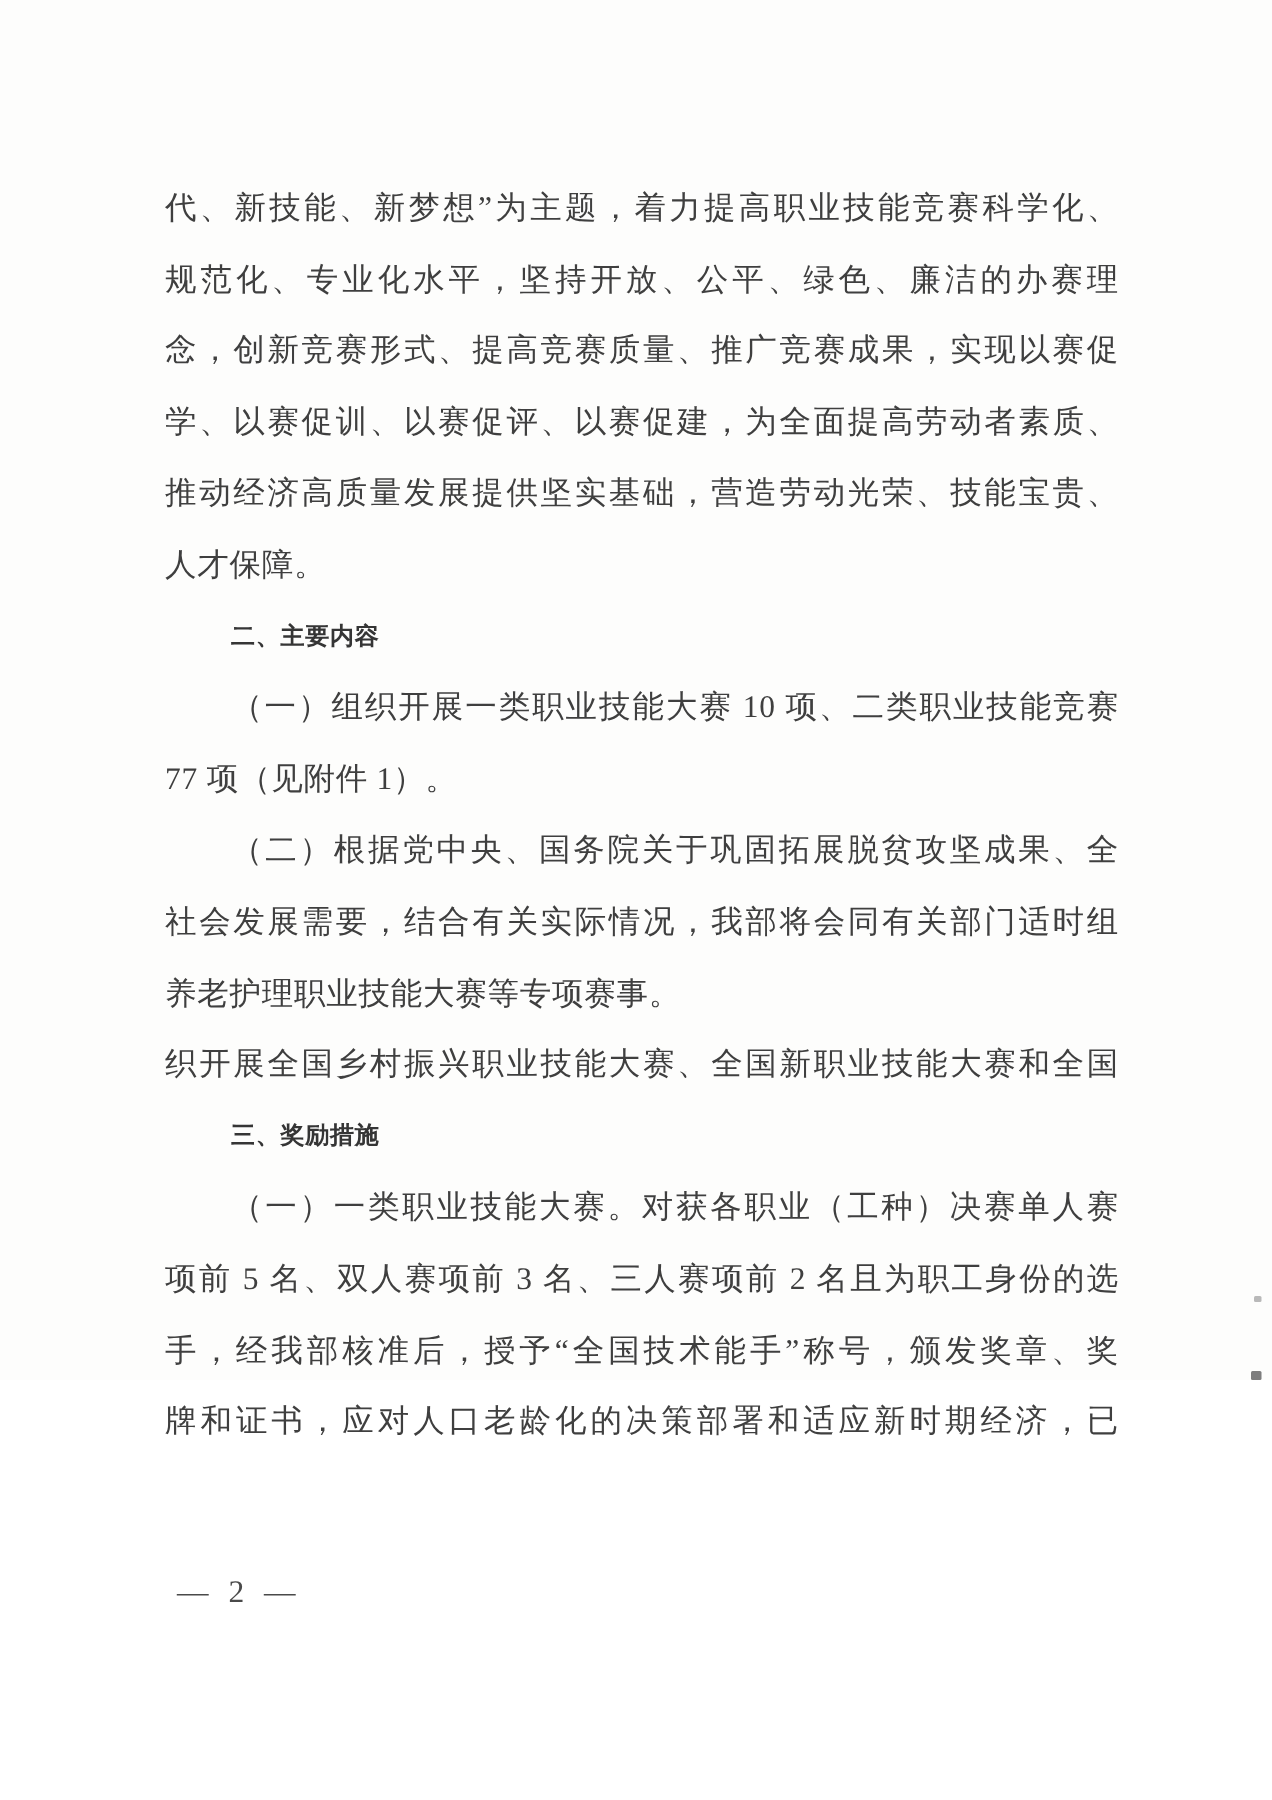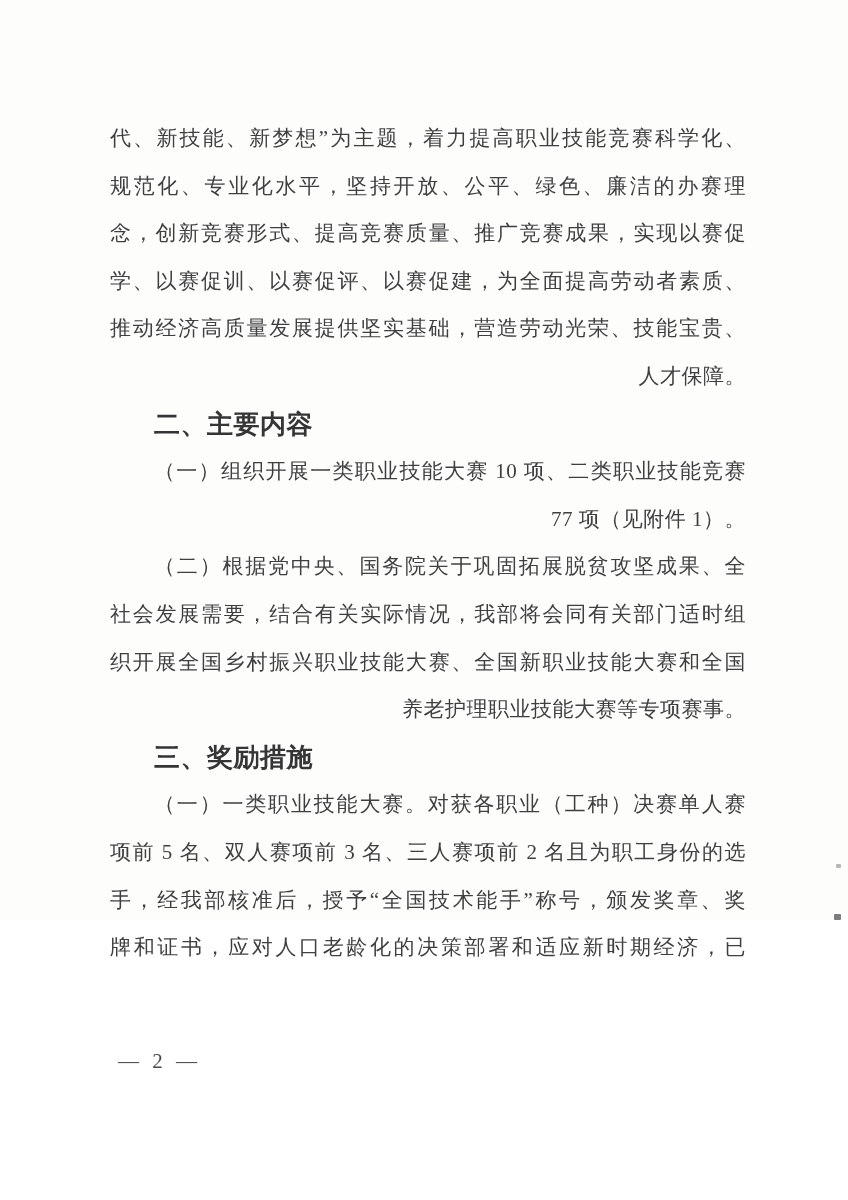--- a/index.html
+++ b/index.html
@@ -23,37 +23,37 @@
     left: 110px;
     top: 115px;
     width: 636px;
     color: #3f3f3f;
     font-size: 21px;
   }
   .ln {
     height: 47.6px;
     line-height: 47.6px;
     overflow: hidden;
-    text-align: right;
+    text-align: left;
     white-space: normal;
     letter-spacing: 0.5px;
   }
   .j {
     text-align: justify;
     text-align-last: justify;
     text-justify: inter-character;
   }
   .ind {
     padding-left: 44px;
   }
   .hd {
     font-family: "Liberation Sans", sans-serif;
     font-weight: 700;
     color: #353535;
-    font-size: 26px;
+    font-size: 16px;
     text-align: right;
     text-align-last: left;
   }
   .footer {
     position: absolute;
     left: 118px;
     top: 1046px;
     height: 30px;
     line-height: 30px;
     color: #4a4a4a;
@@ -86,22 +86,22 @@
     <div class="ln j">规范化、专业化水平，坚持开放、公平、绿色、廉洁的办赛理</div>
     <div class="ln j">念，创新竞赛形式、提高竞赛质量、推广竞赛成果，实现以赛促</div>
     <div class="ln j">学、以赛促训、以赛促评、以赛促建，为全面提高劳动者素质、</div>
     <div class="ln j">推动经济高质量发展提供坚实基础，营造劳动光荣、技能宝贵、</div>
     <div class="ln">人才保障。</div>
     <div class="ln hd ind">二、主要内容</div>
     <div class="ln j ind">（一）组织开展一类职业技能大赛 10 项、二类职业技能竞赛</div>
     <div class="ln">77 项（见附件 1）。</div>
     <div class="ln j ind">（二）根据党中央、国务院关于巩固拓展脱贫攻坚成果、全</div>
     <div class="ln j">社会发展需要，结合有关实际情况，我部将会同有关部门适时组</div>
+    <div class="ln">养老护理职业技能大赛等专项赛事。</div>
     <div class="ln j">织开展全国乡村振兴职业技能大赛、全国新职业技能大赛和全国</div>
-    <div class="ln">养老护理职业技能大赛等专项赛事。</div>
     <div class="ln hd ind">三、奖励措施</div>
     <div class="ln j ind">（一）一类职业技能大赛。对获各职业（工种）决赛单人赛</div>
     <div class="ln j">项前 5 名、双人赛项前 3 名、三人赛项前 2 名且为职工身份的选</div>
     <div class="ln j">手，经我部核准后，授予“全国技术能手”称号，颁发奖章、奖</div>
     <div class="ln j">牌和证书，应对人口老龄化的决策部署和适应新时期经济，已</div>
   </div>
 
   <div class="footer">— 2 —</div>
 
   <div class="speck speck-1"></div>

